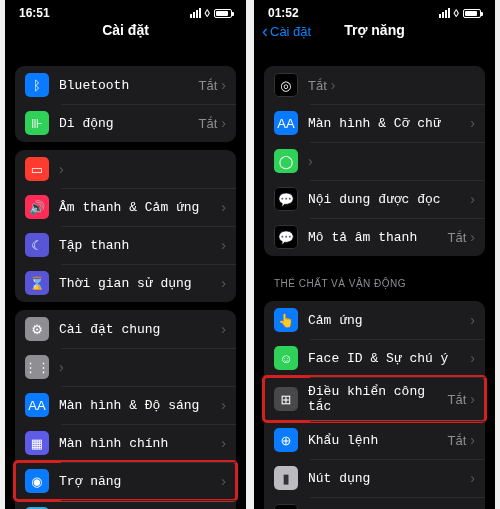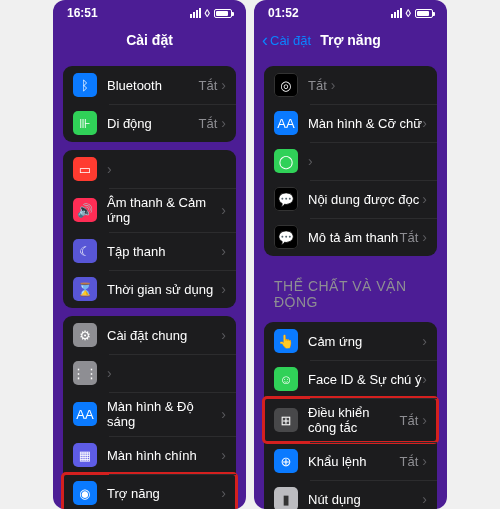--- a/index.html
+++ b/index.html
@@ -7,24 +7,24 @@
     background: #f0f0f0;
     font-family: -apple-system, BlinkMacSystemFont, "Segoe UI", Arial, sans-serif;
     display: flex;
     gap: 8px;
     justify-content: center;
     width: 500px;
     height: 509px;
     overflow: hidden;
   }
   .phone {
-    width: 193px;
+    width: 241px;
     height: 509px;
-    background: #4c1d95;
-    border-radius: 12px;
+    background: #000000;
+    border-radius: 0;
     overflow: hidden;
     position: relative;
     font-size: 13px;
     color: #fff;
   }
   .statusbar {
     display: flex;
     justify-content: space-between;
     align-items: center;
     padding: 6px 14px 2px 14px;
@@ -37,59 +37,58 @@
   .signal span:nth-child(1){height:4px;} .signal span:nth-child(2){height:6px;}
   .signal span:nth-child(3){height:8px;} .signal span:nth-child(4){height:10px;}
   .wifi { font-size: 11px; }
   .battery { width:18px; height:9px; border:1px solid #fff; border-radius:2px; position:relative; }
   .battery::after { content:""; position:absolute; right:-3px; top:2px; width:2px; height:4px; background:#fff; border-radius:0 1px 1px 0;}
   .battery-fill { position:absolute; left:1px; top:1px; bottom:1px; width:12px; background:#fff; border-radius:1px;}
 
   .navbar {
     height: 36px;
     display:flex;
-    align-items:center;
     justify-content:center;
     position:relative;
     padding: 0 4px;
   }
   .nav-title { font-size: 14px; font-weight:600; }
   .nav-back {
     position:absolute; left:8px; display:flex; align-items:center;
     color:#0a84ff; font-size:13px; gap:2px;
   }
   .nav-back .chev { font-size:18px; line-height:1; }
 
   .scroll { overflow-y: hidden; }
 
   .group {
     background:#1c1c1e;
     border-radius:9px;
     margin: 8px 10px;
   }
   .group-header {
-    color:#8e8e93; font-size:14px; text-transform:uppercase;
+    color:#8e8e93; font-size:10px; text-transform:uppercase;
     padding: 14px 20px 4px 20px; letter-spacing:0.5px;
   }
   .row {
     display:flex; align-items:center;
     padding: 7px 10px;
     position:relative;
     min-height: 38px;
   }
   .row + .row::before {
     content:""; position:absolute; top:0; left:46px; right:0;
     height:1px; background:#2c2c2e;
   }
   .icon {
     width:24px; height:24px; border-radius:5px;
     display:flex; align-items:center; justify-content:center;
     margin-right:10px; flex-shrink:0; font-size:13px; color:#fff;
   }
-  .label { flex:1; font-size:13px; }
+  .label { flex:1; font-size:13px;font-family:Liberation Mono, monospace; }
   .value { color:#8e8e93; font-size:13px; margin-right:4px; }
   .chevron { color:#5a5a5e; font-size:14px; }
 
   .highlight {
     outline: 3px solid #d4201f;
     outline-offset: -1px;
     border-radius: 3px;
   }
 
   

